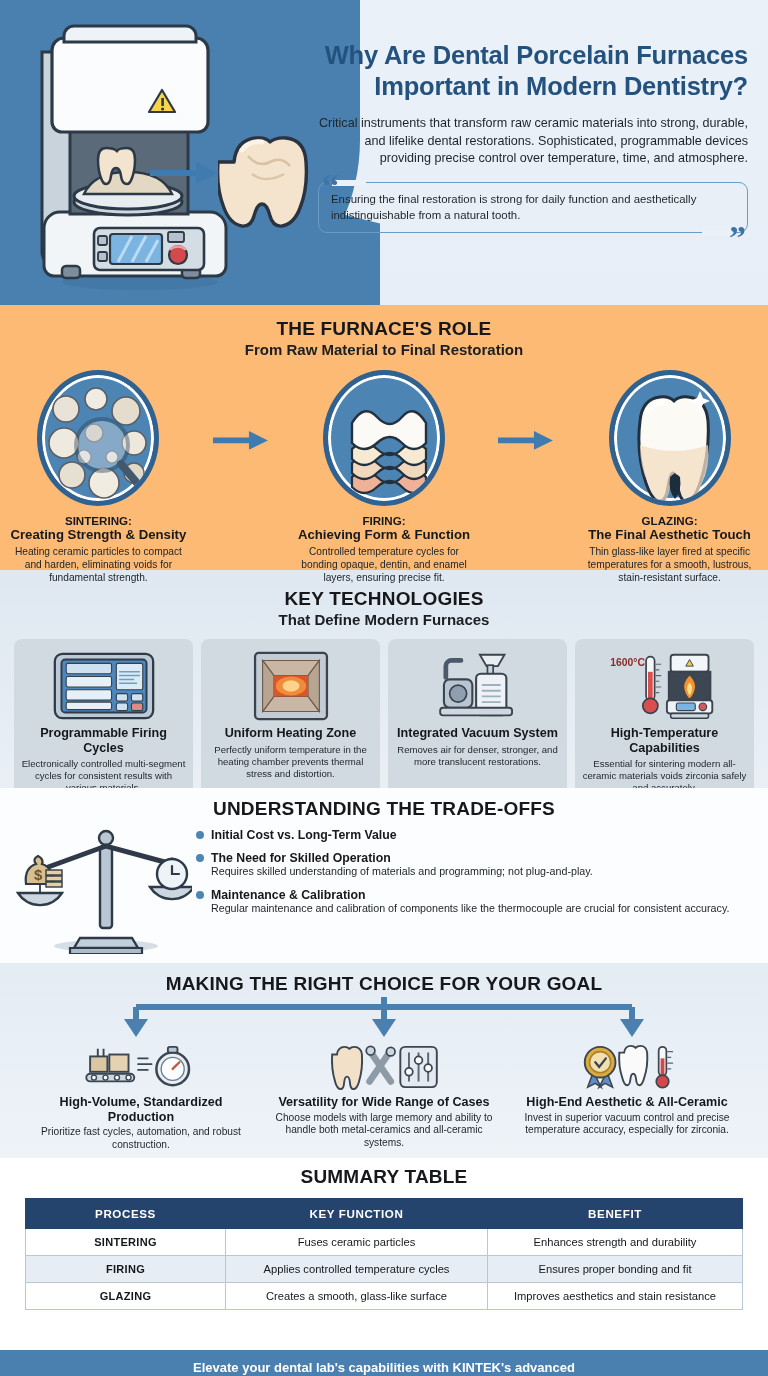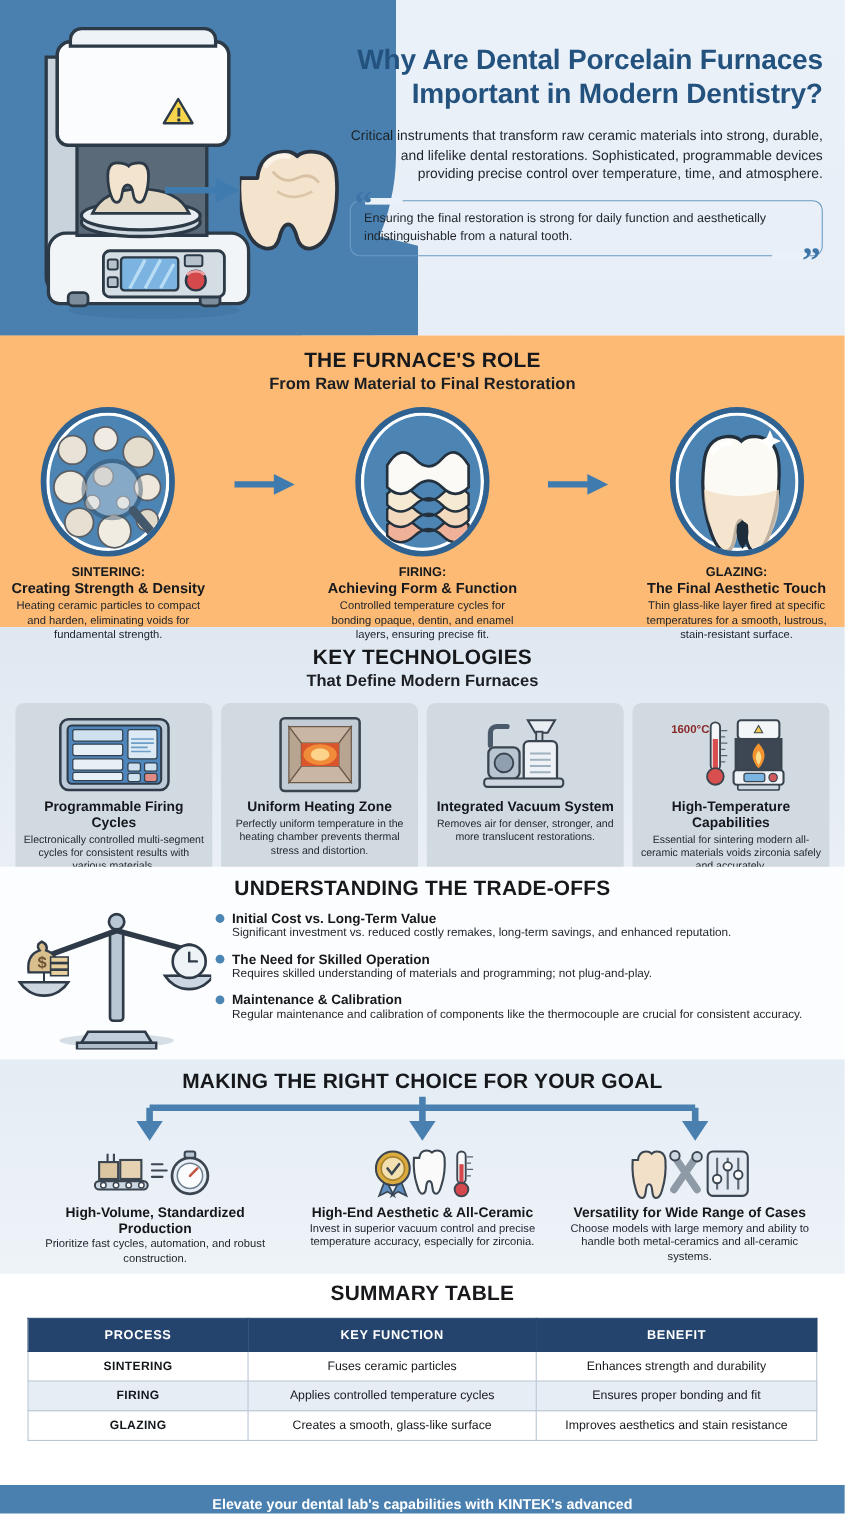--- a/index.html
+++ b/index.html
@@ -436,21 +436,20 @@
         <circle cx="158" cy="48" r="15" fill="#eef3f7" stroke="#2e3a47" stroke-width="2.4"></circle>
         <path d="M158 40 v8 h7" stroke="#2e3a47" stroke-width="2.2" fill="none" stroke-linecap="round"></path>
       </svg>
 
       <div class="trade-list">
         <div class="trade-item">
           <div class="trade-head">
             <span class="bullet"></span>
             <span class="trade-h">Initial Cost vs. Long-Term Value</span>
           </div>
-          <div class="trade-d">Significant investment vs. reduced costly remakes, long-term savings, and enhanced reputation.</div>
         </div>
         <div class="trade-item">
           <div class="trade-head">
             <span class="bullet"></span>
             <span class="trade-h">The Need for Skilled Operation</span>
           </div>
           <div class="trade-d">Requires skilled understanding of materials and programming; not plug-and-play.</div>
         </div>
         <div class="trade-item">
           <div class="trade-head">
@@ -494,57 +493,57 @@
             <path d="M92 27 l7 -7" stroke="#c2553f" stroke-width="2.4" stroke-linecap="round"></path>
           </svg>
         </div>
         <div class="choice-title">High-Volume, Standardized Production</div>
         <div class="choice-desc">Prioritize fast cycles, automation, and robust construction.</div>
       </div>
 
       <div class="choice-col">
         <div class="choice-icons">
           <svg viewBox="0 0 118 50" width="114" height="48">
+            <path d="M10 12 q1 -8 8 -8 q3 0 5 2 q2 -2 5 -2 q7 0 8 8 q1 15 -3 28 q-2 8 -6 8 q-3 0 -3.5 -7 q-.5 -6 -3 -6 q-2.5 0 -3 6 q-.5 7 -3.5 7 q-4 0 -6 -8 q-4 -13 -3 -28 z" fill="#f2e0c8" stroke="#3b4651" stroke-width="2"></path>
+            <path d="M44 8 l22 32" stroke="#8e9aa6" stroke-width="7" stroke-linecap="round"></path>
+            <path d="M66 8 L44 40" stroke="#8e9aa6" stroke-width="7" stroke-linecap="round"></path>
+            <circle cx="45" cy="8" r="4.5" fill="#cdd7e1" stroke="#3b4651" stroke-width="1.8"></circle>
+            <circle cx="66" cy="9" r="4.5" fill="#cdd7e1" stroke="#3b4651" stroke-width="1.8"></circle>
+            <rect x="76" y="4" width="38" height="42" rx="5" fill="#e3eaf1" stroke="#3b4651" stroke-width="2"></rect>
+            <g stroke="#5a6672" stroke-width="2">
+                <path d="M85 10v30M95 10v30M105 10v30"></path>
+              </g>
+            <circle cx="85" cy="30" r="4" fill="#fbfcfe" stroke="#3b4651" stroke-width="1.8"></circle>
+            <circle cx="95" cy="18" r="4" fill="#fbfcfe" stroke="#3b4651" stroke-width="1.8"></circle>
+            <circle cx="105" cy="26" r="4" fill="#fbfcfe" stroke="#3b4651" stroke-width="1.8"></circle>
+          </svg>
+        </div>
+        <div class="choice-title">Versatility for Wide Range of Cases</div>
+        <div class="choice-desc">Choose models with large memory and ability to handle both metal-ceramics and all-ceramic systems.</div>
+      </div>
+
+      <div class="choice-col">
+        <div class="choice-icons">
+          <svg viewBox="0 0 118 50" width="114" height="48">
             <path d="M24 30 l-6 16 8 -4 6 4 z" fill="#5f8ec0" stroke="#3b4651" stroke-width="1.6"></path>
             <path d="M38 30 l6 16 -8 -4 -6 4 z" fill="#5f8ec0" stroke="#3b4651" stroke-width="1.6"></path>
             <circle cx="31" cy="20" r="16" fill="#dcab3f" stroke="#3b4651" stroke-width="2"></circle>
             <circle cx="31" cy="20" r="11" fill="#f2e0b0" stroke="#a8822c" stroke-width="1.6"></circle>
             <path d="M26 20 l4 5 7 -9" stroke="#3b4651" stroke-width="2.4" fill="none" stroke-linecap="round"></path>
             <path d="M56 10 q1 -7 7 -7 q3 0 5 2 q2 -2 5 -2 q6 0 7 7 q1 14 -3 26 q-2 8 -5 8 q-3 0 -3.5 -6 q-.5 -6 -3 -6 q-2.5 0 -3 6 q-.5 6 -3.5 6 q-3 0 -5 -8 q-4 -12 -3 -26 z" fill="#fafafa" stroke="#3b4651" stroke-width="2"></path>
             <rect x="92" y="4" width="8" height="30" rx="4" fill="#f6f8fa" stroke="#3b4651" stroke-width="1.8"></rect>
             <rect x="94" y="16" width="4" height="18" fill="#d4484d"></rect>
             <circle cx="96" cy="40" r="6.5" fill="#d4484d" stroke="#3b4651" stroke-width="1.8"></circle>
             <g stroke="#5a6672" stroke-width="1.2">
                 <path d="M101 9h6M101 15h4M101 21h6M101 27h4"></path>
               </g>
           </svg>
         </div>
         <div class="choice-title">High-End Aesthetic &amp; All-Ceramic</div>
         <div class="choice-desc">Invest in superior vacuum control and precise temperature accuracy, especially for zirconia.</div>
-      </div>
-
-      <div class="choice-col">
-        <div class="choice-icons">
-          <svg viewBox="0 0 118 50" width="114" height="48">
-            <path d="M10 12 q1 -8 8 -8 q3 0 5 2 q2 -2 5 -2 q7 0 8 8 q1 15 -3 28 q-2 8 -6 8 q-3 0 -3.5 -7 q-.5 -6 -3 -6 q-2.5 0 -3 6 q-.5 7 -3.5 7 q-4 0 -6 -8 q-4 -13 -3 -28 z" fill="#f2e0c8" stroke="#3b4651" stroke-width="2"></path>
-            <path d="M44 8 l22 32" stroke="#8e9aa6" stroke-width="7" stroke-linecap="round"></path>
-            <path d="M66 8 L44 40" stroke="#8e9aa6" stroke-width="7" stroke-linecap="round"></path>
-            <circle cx="45" cy="8" r="4.5" fill="#cdd7e1" stroke="#3b4651" stroke-width="1.8"></circle>
-            <circle cx="66" cy="9" r="4.5" fill="#cdd7e1" stroke="#3b4651" stroke-width="1.8"></circle>
-            <rect x="76" y="4" width="38" height="42" rx="5" fill="#e3eaf1" stroke="#3b4651" stroke-width="2"></rect>
-            <g stroke="#5a6672" stroke-width="2">
-                <path d="M85 10v30M95 10v30M105 10v30"></path>
-              </g>
-            <circle cx="85" cy="30" r="4" fill="#fbfcfe" stroke="#3b4651" stroke-width="1.8"></circle>
-            <circle cx="95" cy="18" r="4" fill="#fbfcfe" stroke="#3b4651" stroke-width="1.8"></circle>
-            <circle cx="105" cy="26" r="4" fill="#fbfcfe" stroke="#3b4651" stroke-width="1.8"></circle>
-          </svg>
-        </div>
-        <div class="choice-title">Versatility for Wide Range of Cases</div>
-        <div class="choice-desc">Choose models with large memory and ability to handle both metal-ceramics and all-ceramic systems.</div>
       </div>
     </div>
   </div>
 
   <div class="summary">
     <div class="sec-title">SUMMARY TABLE</div>
     <table class="sumtbl">
       <colgroup>
           <col class="c1">
           <col class="c2">

